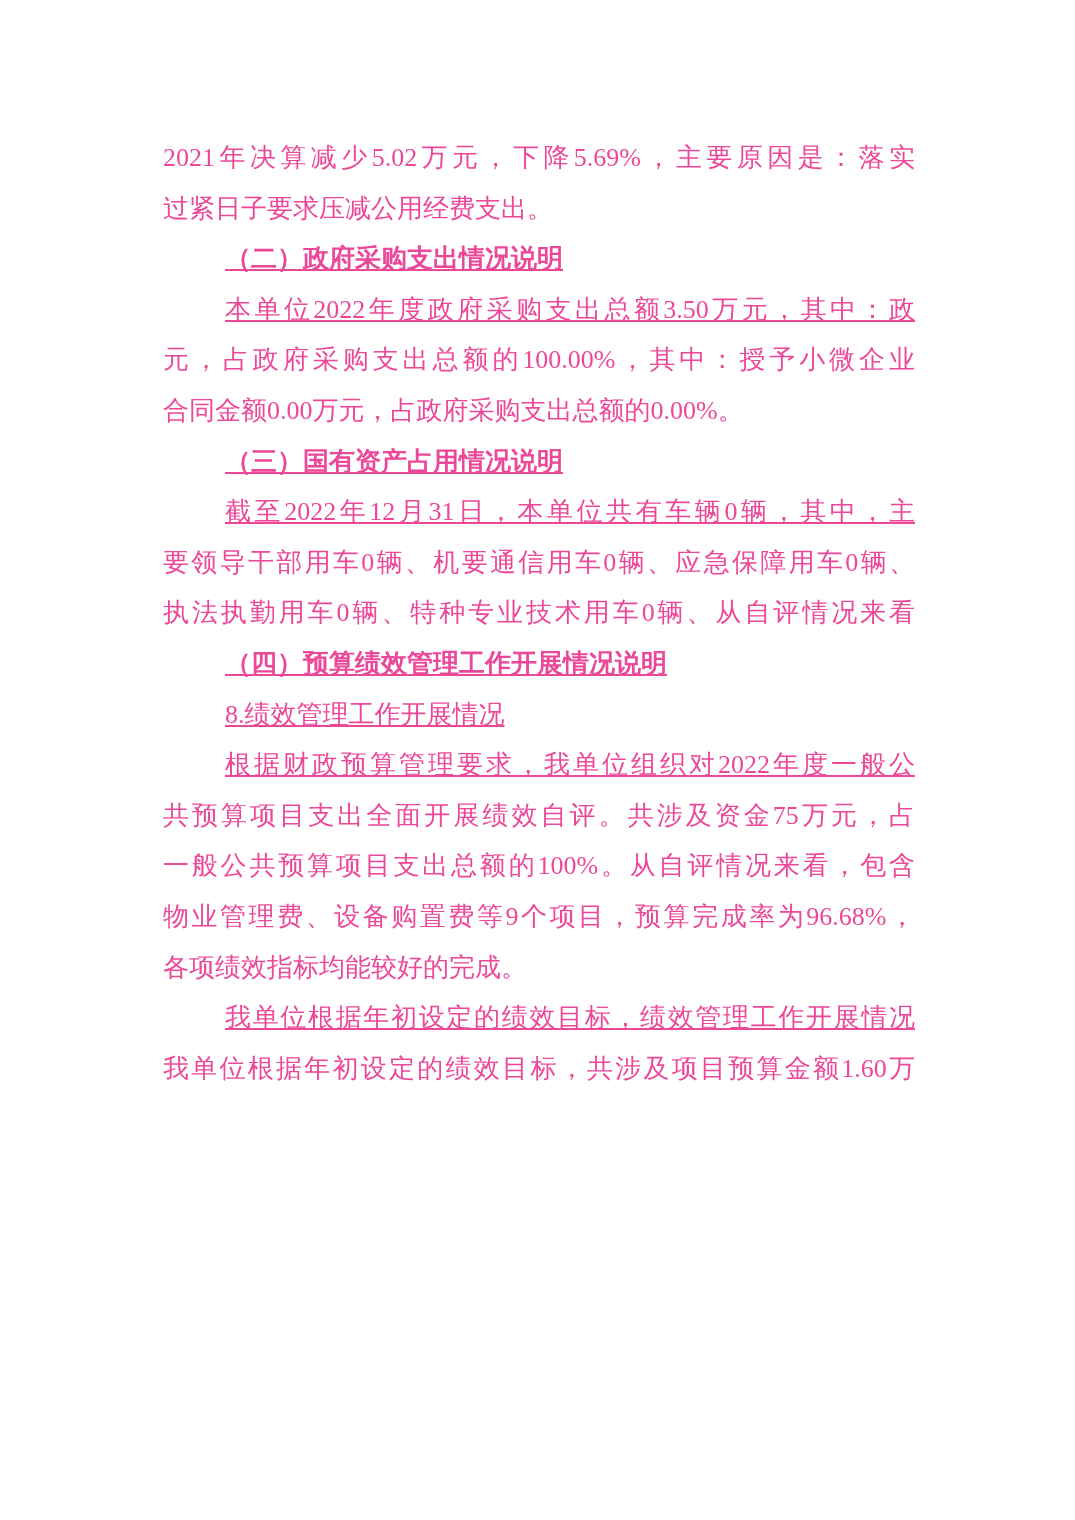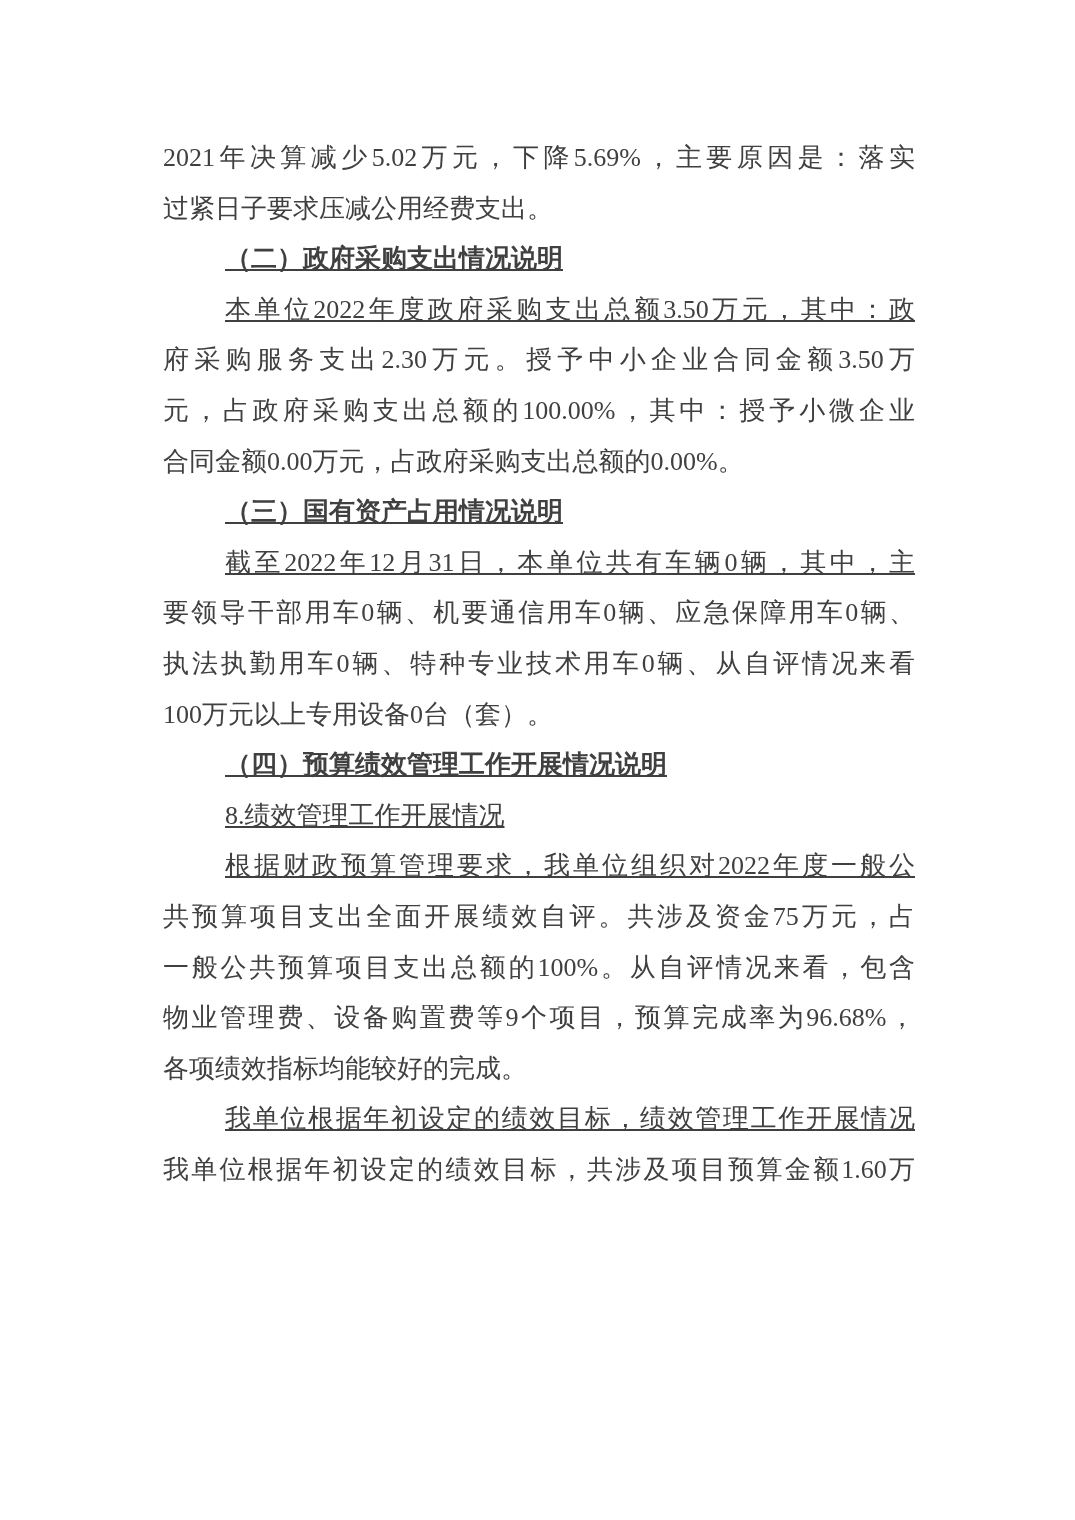--- a/index.html
+++ b/index.html
@@ -7,21 +7,21 @@
     padding: 0;
     background: #ffffff;
   }
   .page {
     position: relative;
     width: 1075px;
     height: 1520px;
     background: #ffffff;
     overflow: hidden;
     font-family: "Liberation Serif", serif;
-    color: #404040;
+    color: #ec4899;
   }
   .text-block {
     position: absolute;
     left: 163px;
     top: 133px;
     width: 752px;
     font-size: 26px;
     line-height: 50.6px;
   }
   .line {
@@ -43,28 +43,26 @@
 </style>
 </head>
 <body>
 
 <div class="page">
   <div class="text-block">
     <div class="line fill">2021年决算减少5.02万元，下降5.69%，主要原因是：落实</div>
     <div class="line">过紧日子要求压减公用经费支出。</div>
     <div class="line indent bold">（二）政府采购支出情况说明</div>
     <div class="line indent fill">本单位2022年度政府采购支出总额3.50万元，其中：政</div>
-    <div class="line fill">府采购服务支出2.30万元。授予中小企业合同金额3.50万</div>
     <div class="line fill">元，占政府采购支出总额的100.00%，其中：授予小微企业</div>
     <div class="line">合同金额0.00万元，占政府采购支出总额的0.00%。</div>
     <div class="line indent bold">（三）国有资产占用情况说明</div>
     <div class="line indent fill">截至2022年12月31日，本单位共有车辆0辆，其中，主</div>
     <div class="line fill">要领导干部用车0辆、机要通信用车0辆、应急保障用车0辆、</div>
     <div class="line fill">执法执勤用车0辆、特种专业技术用车0辆、从自评情况来看</div>
-    <div class="line">100万元以上专用设备0台（套）。</div>
     <div class="line indent bold">（四）预算绩效管理工作开展情况说明</div>
     <div class="line indent">8.绩效管理工作开展情况</div>
     <div class="line indent fill">根据财政预算管理要求，我单位组织对2022年度一般公</div>
     <div class="line fill">共预算项目支出全面开展绩效自评。共涉及资金75万元，占</div>
     <div class="line fill">一般公共预算项目支出总额的100%。从自评情况来看，包含</div>
     <div class="line fill">物业管理费、设备购置费等9个项目，预算完成率为96.68%，</div>
     <div class="line">各项绩效指标均能较好的完成。</div>
     <div class="line indent fill">我单位根据年初设定的绩效目标，绩效管理工作开展情况</div>
     <div class="line fill">我单位根据年初设定的绩效目标，共涉及项目预算金额1.60万</div>
   </div>

